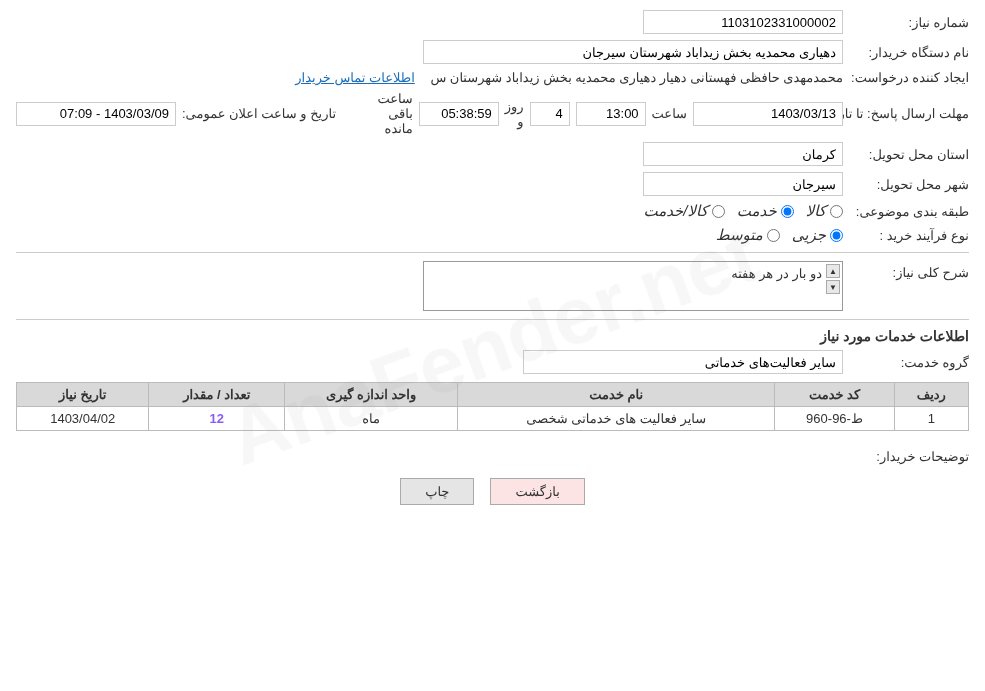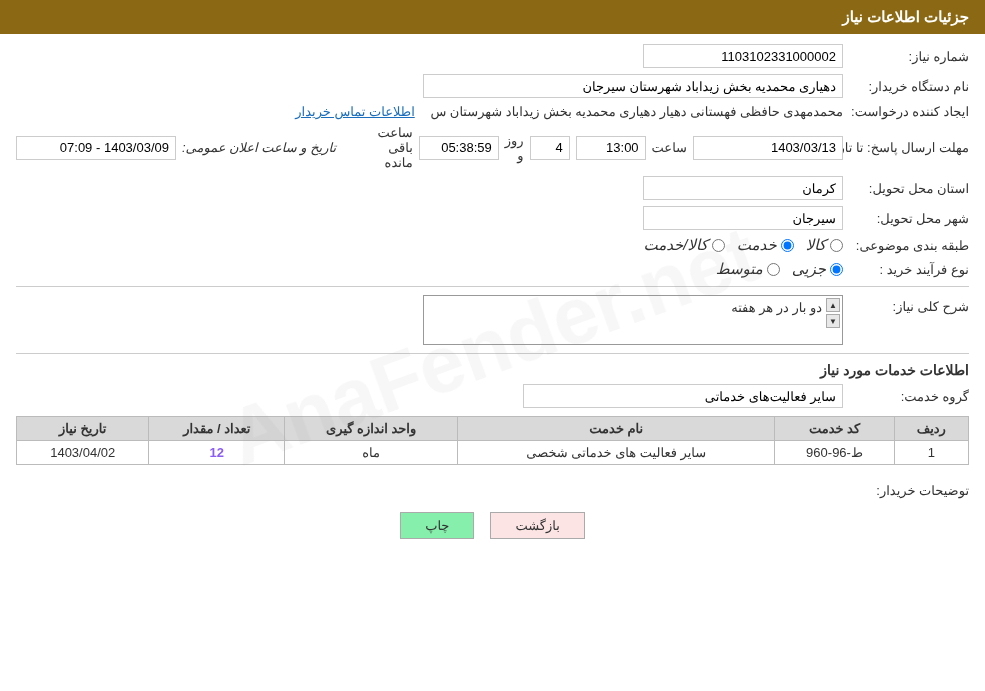--- a/index.html
+++ b/index.html
@@ -180,21 +180,21 @@
       margin-bottom: 10px;
     }
     .btn {
       padding: 5px 24px;
       font-size: 13px;
       font-family: Tahoma, Arial, sans-serif;
       cursor: pointer;
       border: 1px solid #aaa;
     }
     .btn-print {
-      background: #86efac;
+      background: #e5e5e5;
       color: #333;
     }
     .btn-back {
       background: #fce4e4;
       color: #333;
     }
     .watermark {
       position: fixed;
       top: 50%;
       left: 50%;
@@ -205,23 +205,20 @@
       color: #888;
       pointer-events: none;
       z-index: 999;
       white-space: nowrap;
     }
   </style>
 </head>
 <body>
 
 <div class="page-wrapper">
-  <div class="header-bar">
-    <span>جزئیات اطلاعات نیاز</span>
-  </div>
 
   <div class="content">
 
     <div class="form-row">
       <span class="label">شماره نیاز:</span>
       <input class="input-box input-medium" type="text" value="1103102331000002" readonly="" style="">
     </div>
 
     <div class="form-row">
       <span class="label">نام دستگاه خریدار:</span>
@@ -238,21 +235,21 @@
     <div class="form-row">
       <span class="label">مهلت ارسال پاسخ: تا تاریخ:</span>
       <input class="input-box input-date" type="text" value="1403/03/13" readonly="" style="">
       <span style="font-size:13px;">ساعت</span>
       <input class="input-box" type="text" value="13:00" readonly="" style="width: 70px;">
       <input class="input-box" type="text" value="4" readonly="" style="width: 40px;">
       <span style="font-size:13px;">روز و</span>
       <input class="input-box" type="text" value="05:38:59" readonly="" style="width: 80px;">
       <span style="font-size:13px;">ساعت باقی مانده</span>
 
-      <span class="label" style="margin-right:20px; min-width:auto;font-style:italic;">تاریخ و ساعت اعلان عمومی:</span>
+      <span class="label" style="margin-right:20px; min-width:auto;">تاریخ و ساعت اعلان عمومی:</span>
       <input class="input-box" type="text" value="1403/03/09 - 07:09" readonly="" style="width: 160px;">
     </div>
 
     <div class="form-row">
       <span class="label">استان محل تحویل:</span>
       <input class="input-box input-medium" type="text" value="کرمان" readonly="" style="width: 200px;">
     </div>
 
     <div class="form-row">
       <span class="label">شهر محل تحویل:</span>

